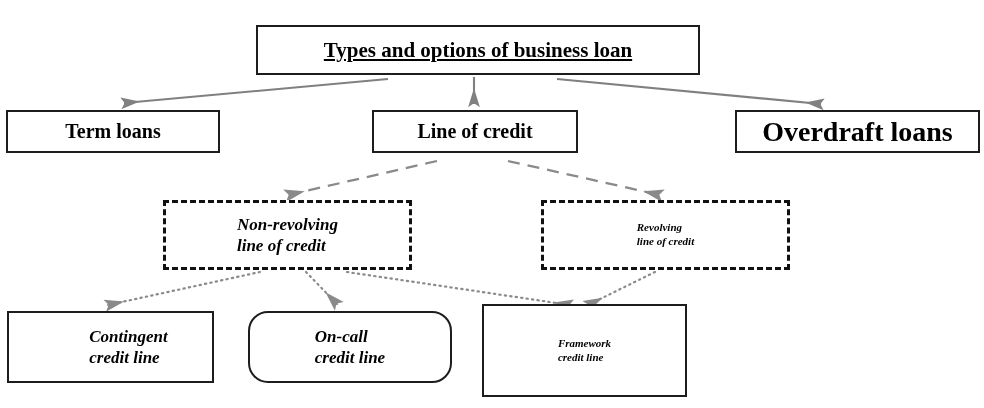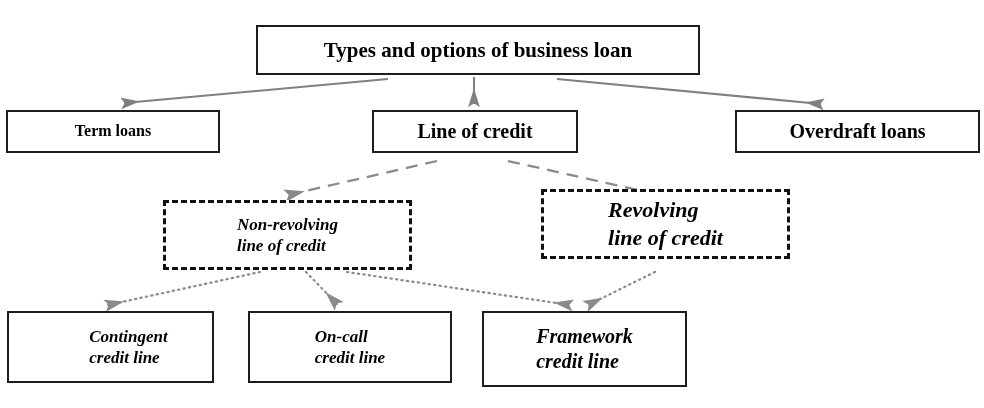--- a/index.html
+++ b/index.html
@@ -54,81 +54,83 @@
     font-style: italic;
   }
 
   
   #node-root {
     left: 256px;
     top: 25px;
     width: 444px;
     height: 50px;
     font-size: 21px;
+    text-decoration: underline;
   }
   
   #node-term-loans {
     left: 6px;
     top: 110px;
     width: 214px;
     height: 43px;
-    font-size: 16px;
+    font-size: 20px;
   }
   #node-line-of-credit {
     left: 372px;
     top: 110px;
     width: 206px;
     height: 43px;
     font-size: 20px;
   }
   #node-overdraft-loans {
     left: 735px;
     top: 110px;
     width: 245px;
     height: 43px;
-    font-size: 20px;
+    font-size: 28px;
   }
   
   #node-non-revolving {
     left: 163px;
     top: 200px;
     width: 249px;
     height: 70px;
     font-size: 17px;
   }
   #node-revolving {
     left: 541px;
-    top: 189px;
+    top: 200px;
     width: 249px;
     height: 70px;
-    font-size: 22px;
+    font-size: 11px;
   }
   #node-revolving .label { text-align: left; }
   
   #node-contingent {
     left: 7px;
     top: 311px;
     width: 207px;
     height: 72px;
     font-size: 17px;
     padding-left: 36px;
   }
   #node-on-call {
     left: 248px;
     top: 311px;
     width: 204px;
     height: 72px;
     font-size: 17px;
+    border-radius: 20px;
   }
   #node-framework {
     left: 482px;
-    top: 311px;
+    top: 304px;
     width: 205px;
-    height: 76px;
-    font-size: 20px;
+    height: 93px;
+    font-size: 11px;
   }
 </style>
 </head>
 <body>
 
 <div id="diagram-root">
 
   <svg id="connectors" viewBox="0 0 984 408" width="984" height="408">
     <defs>
       <marker id="arrow-solid" markerWidth="9" markerHeight="9" refX="7.5" refY="3" orient="auto" markerUnits="strokeWidth">

